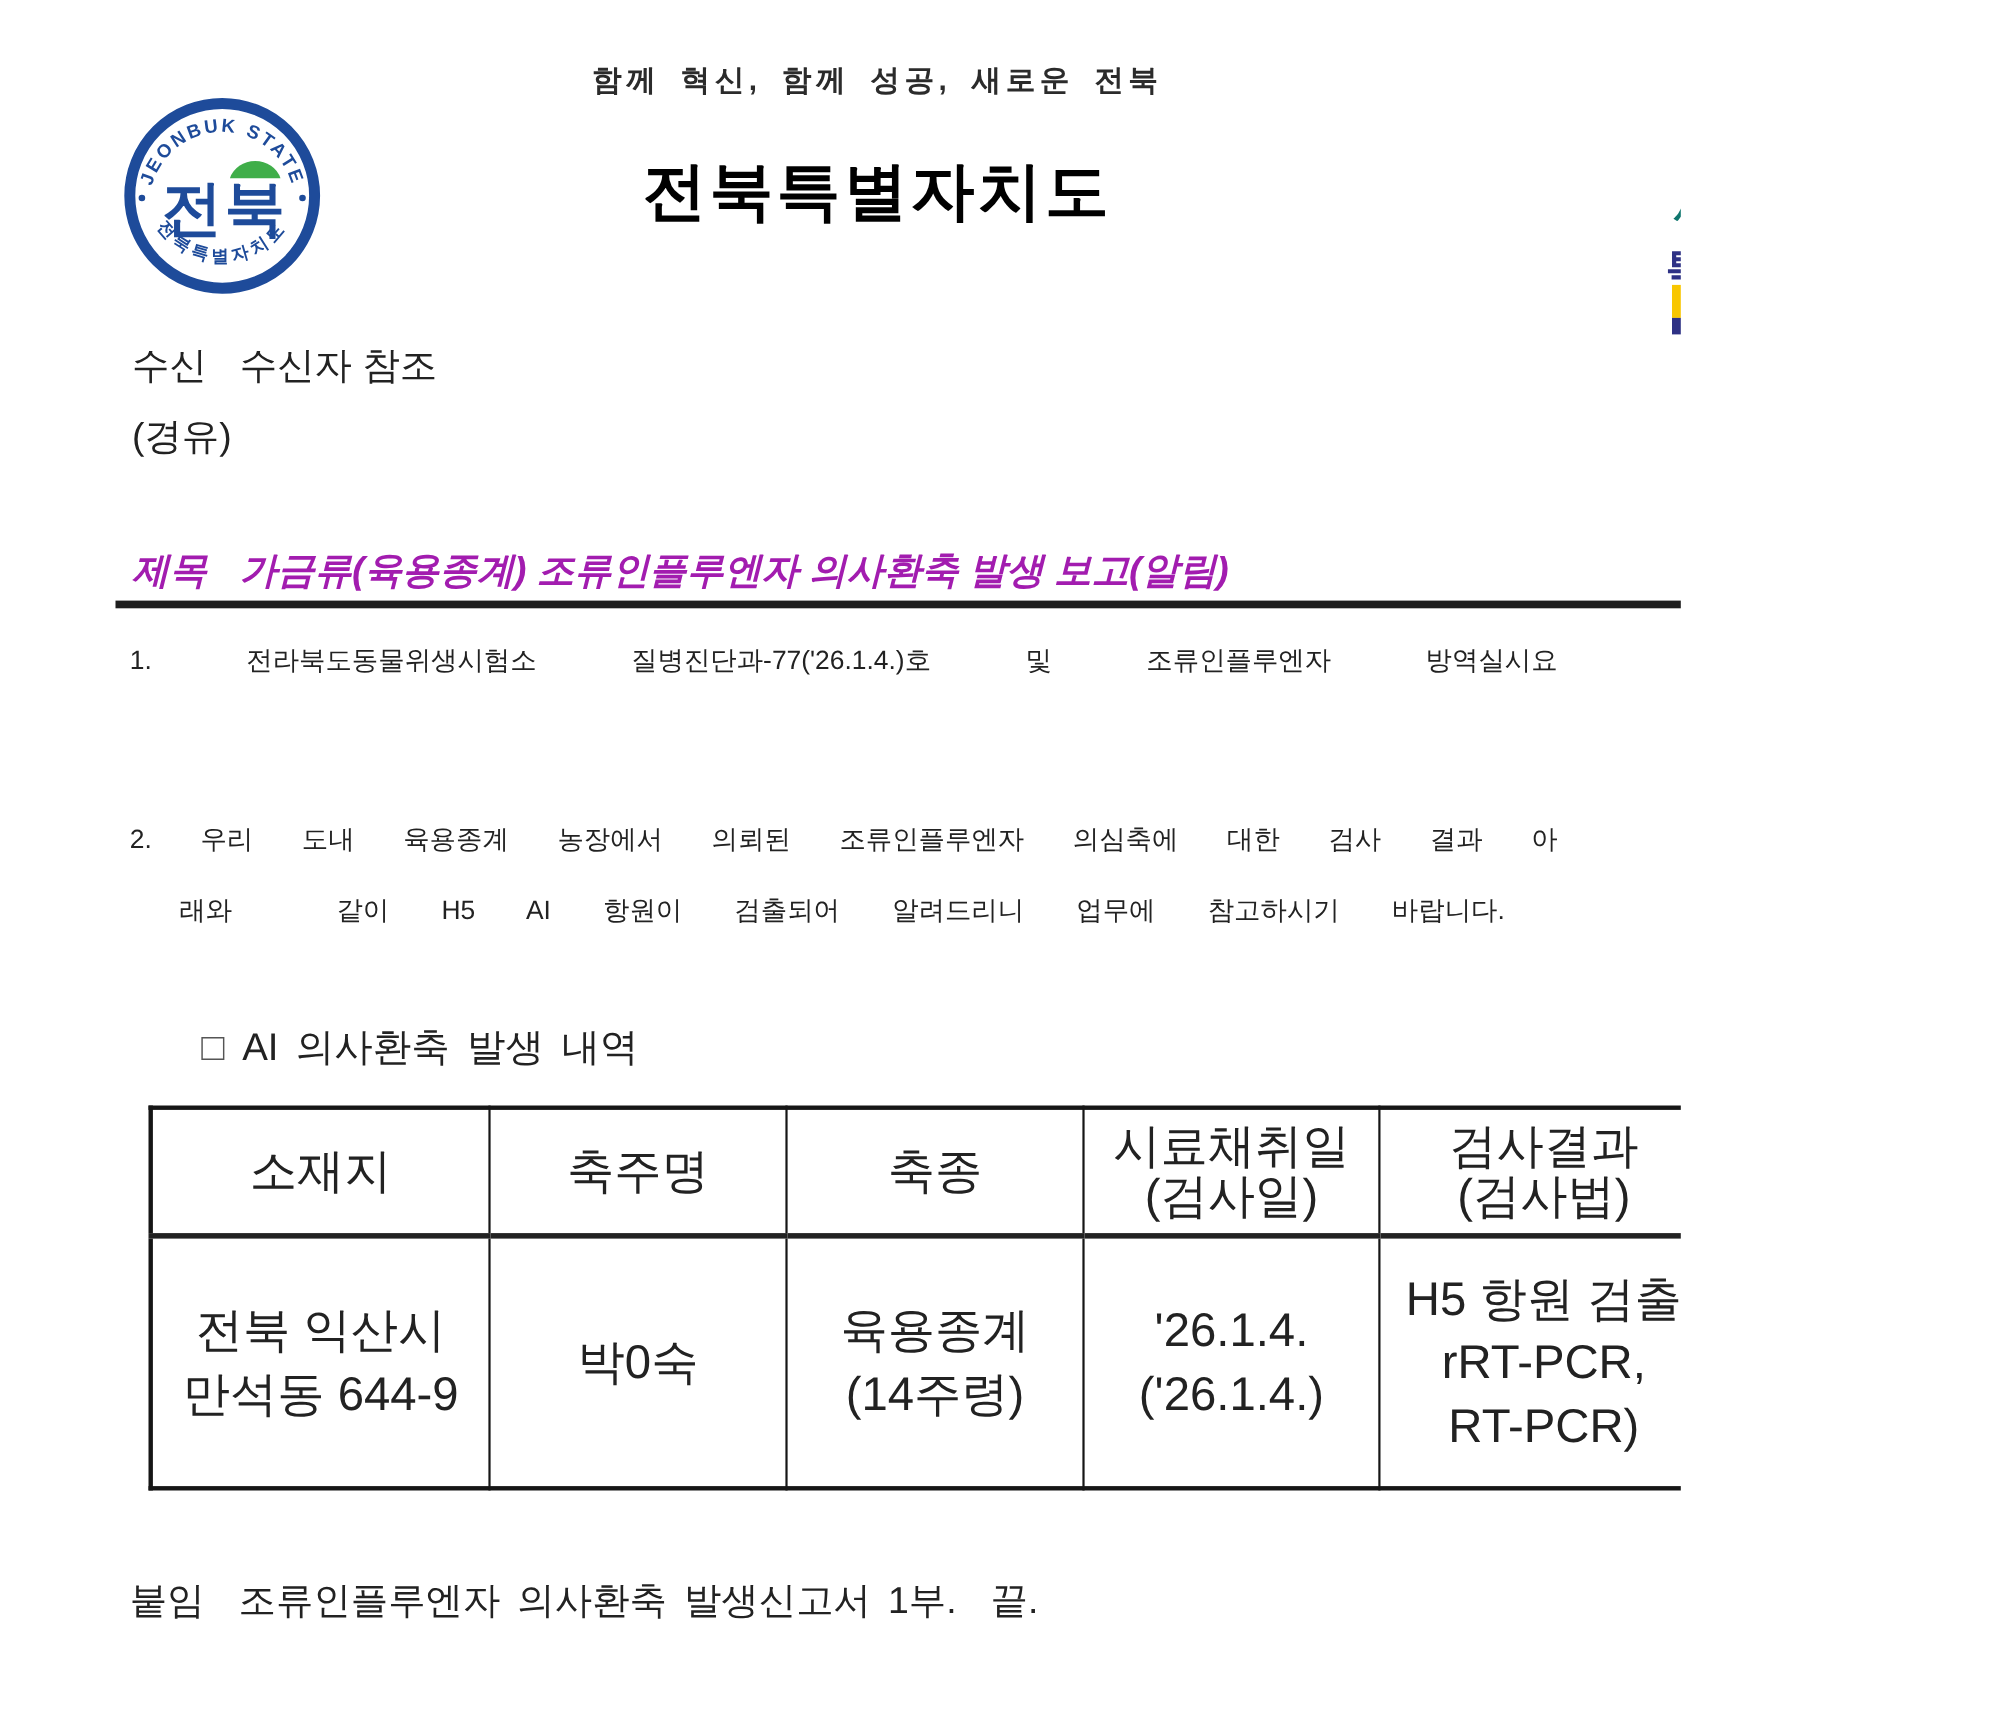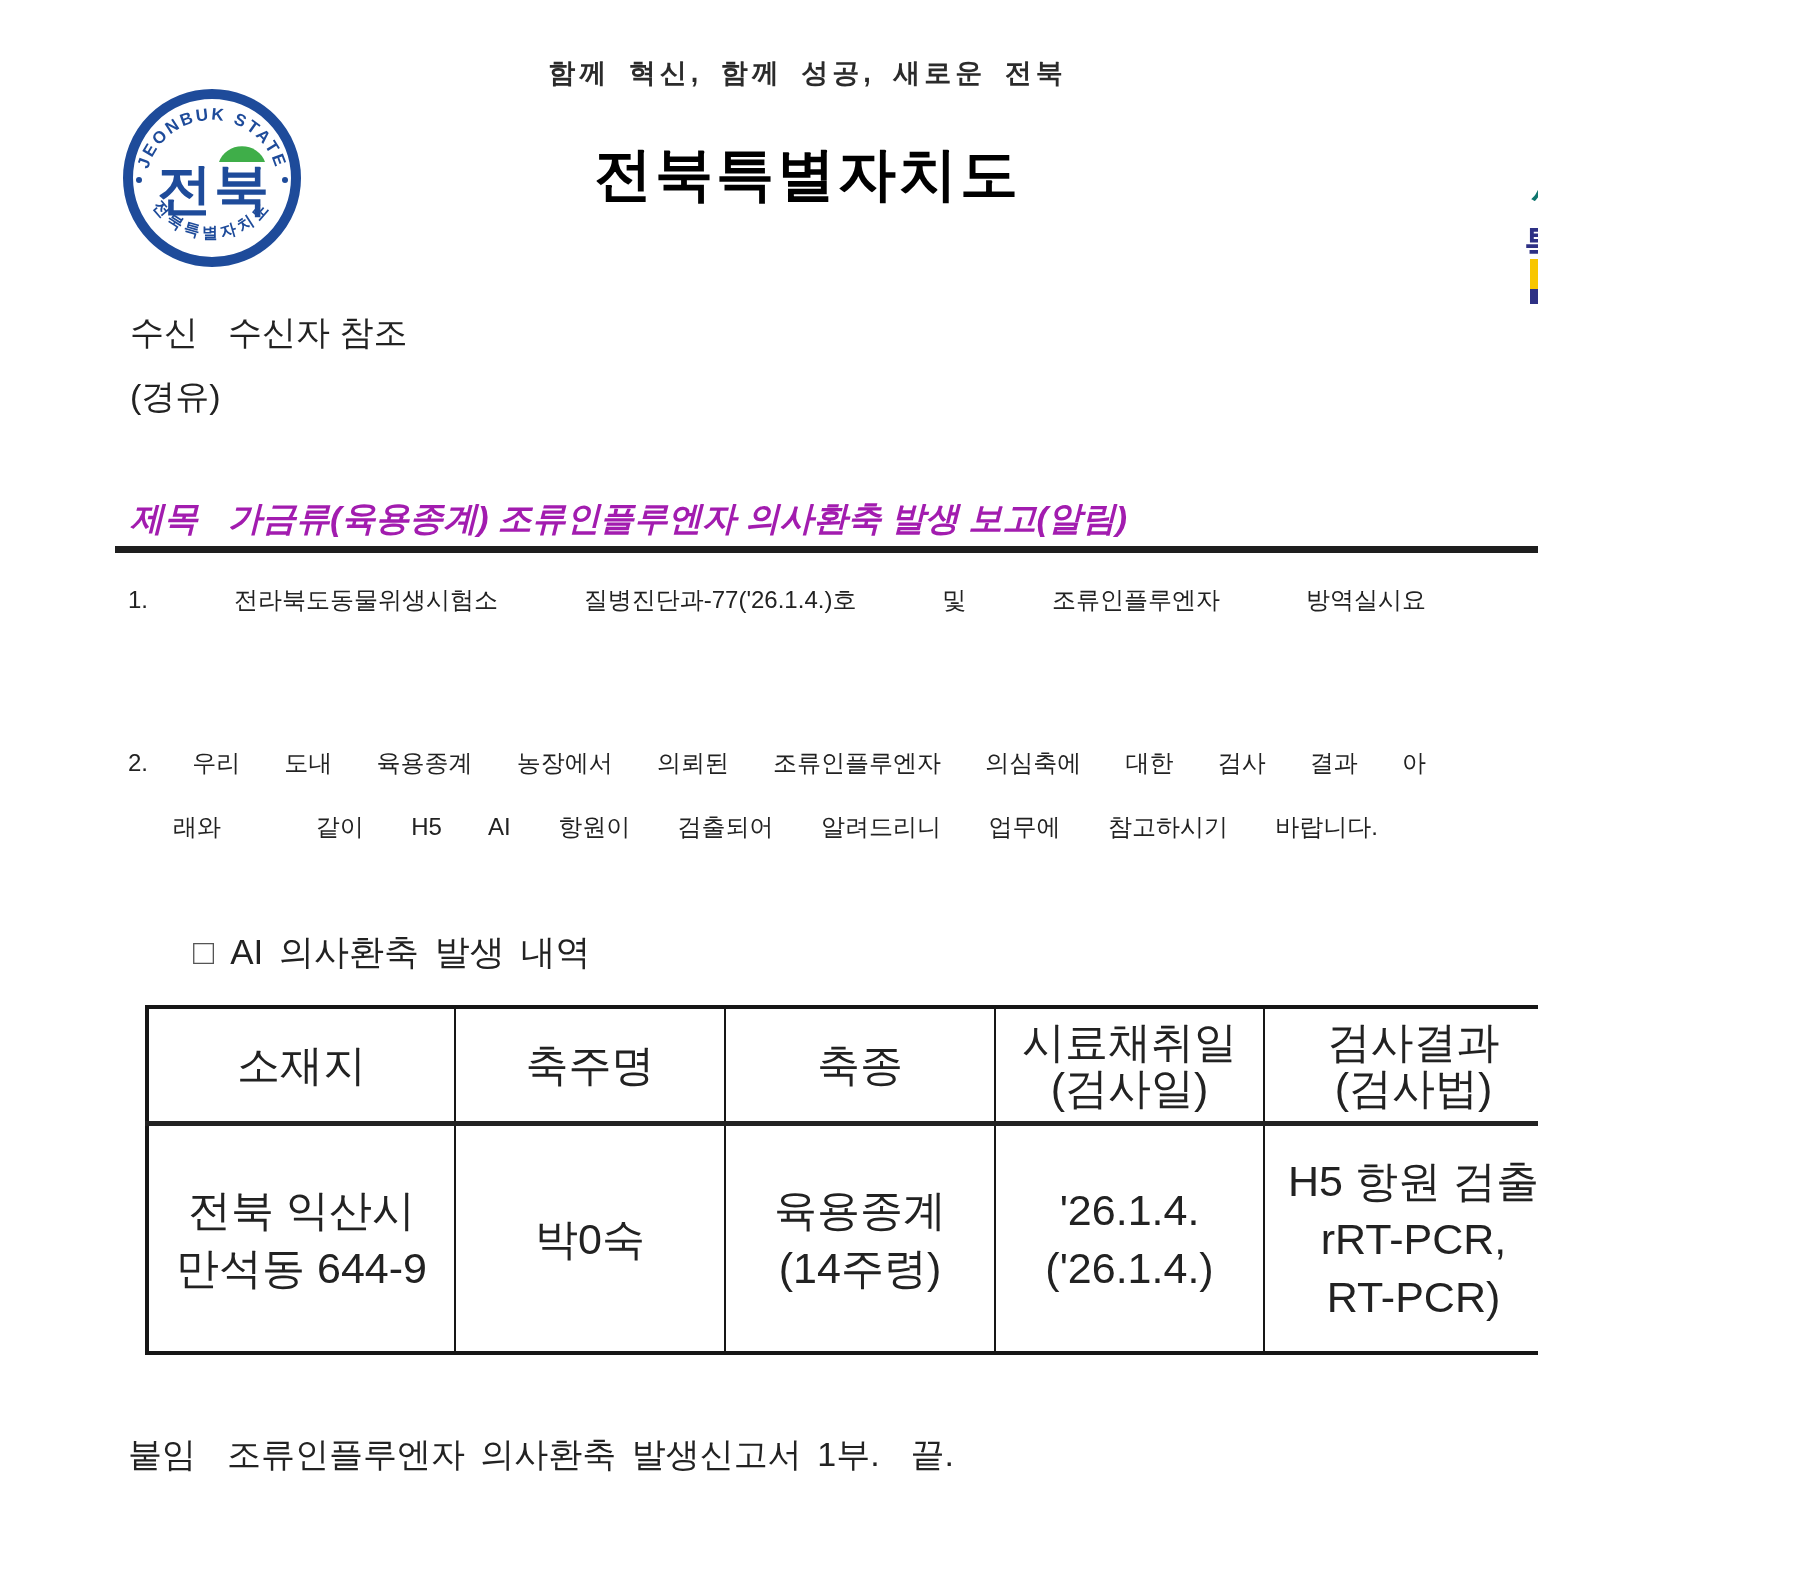--- a/index.html
+++ b/index.html
@@ -1,18 +1,18 @@
 <!DOCTYPE html>
 <html><head>
 <meta charset="utf-8">
 <style>
   html,body { margin:0; padding:0; background:#ffffff; }
   .page {
     position:relative; width:1528px; height:1572px; background:#ffffff;
-    font-family:"Liberation Sans", sans-serif; color:#1a1a1a; overflow:hidden;margin-left:10px;
+    font-family:"Liberation Sans", sans-serif; color:#1a1a1a; overflow:hidden;
   }
   
   .slogan {
     position:absolute; left:105px; top:55px; width:1385px;
     text-align:center; font-size:27px; font-weight:bold;
     letter-spacing:4px; word-spacing:7px; color:#2b2b2b;
   }
   .doc-title {
     position:absolute; left:105px; top:136px; width:1385px;
     text-align:center; font-size:58px; font-weight:bold; letter-spacing:3px; color:#000;

